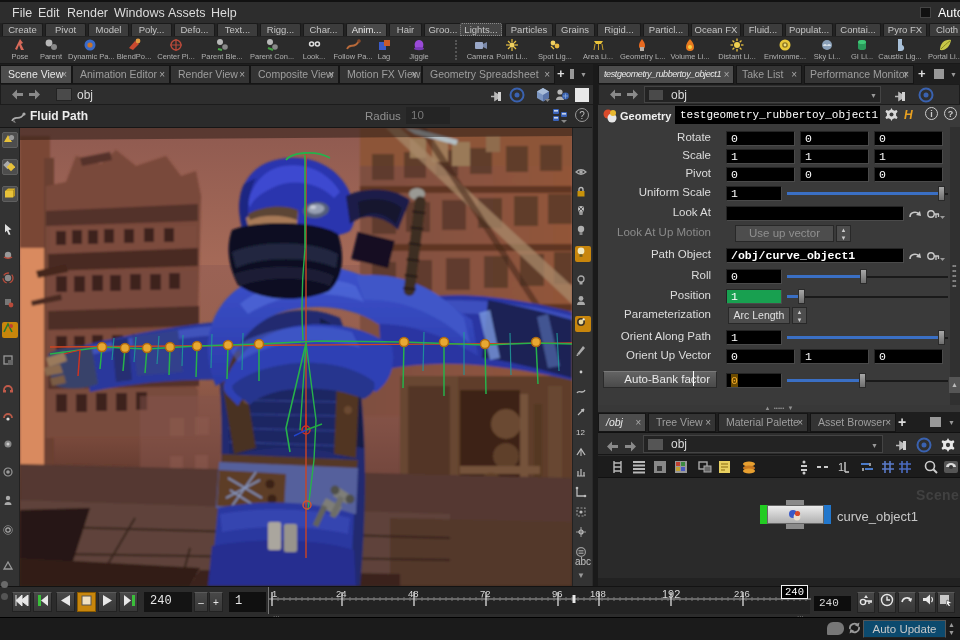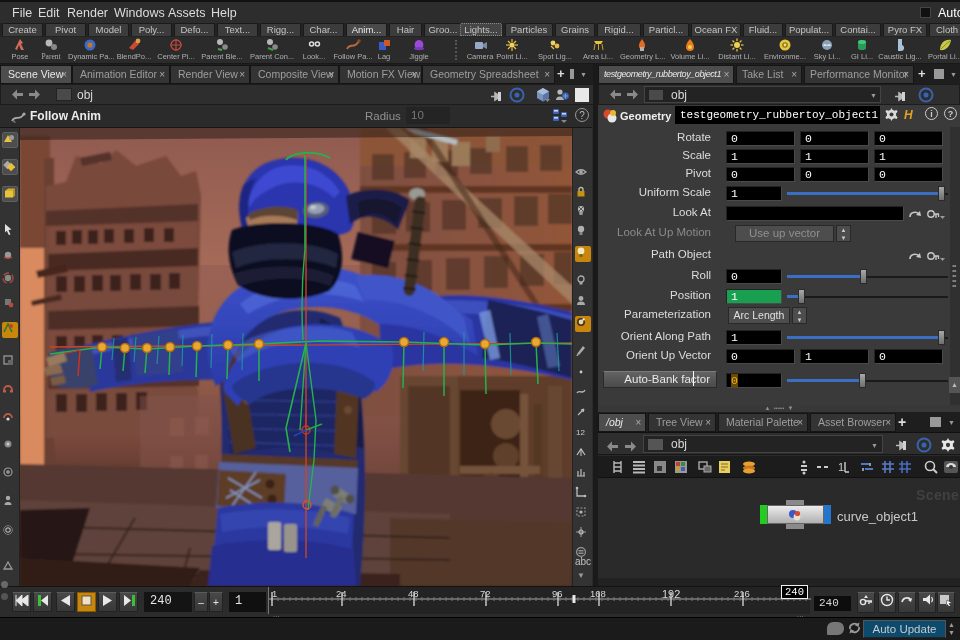--- a/index.html
+++ b/index.html
@@ -96,21 +96,21 @@
       <div class="stab" style="left: 929px; width: 36px;">Cloth</div>
     </div>
 
 <div id="shelftools" class="abs">
       <div class="tool" style="left: -2px;">
         <span class="ic"><svg width="15" height="14" viewBox="0 0 15 14">
             <path d="M7,1 L10,5 L8,6 L11,12 L8,12 L6,7 L4,12 L2,11 L5,5 Z" fill="#d86a5a"></path>
           </svg></span>
         <span class="lb">Pose</span>
       </div>
-      <div class="tool" style="left: 29px; font-family: Liberation Serif, serif;">
+      <div class="tool" style="left: 29px;">
         <span class="ic"><svg width="15" height="14" viewBox="0 0 15 14">
             <circle cx="5" cy="5" r="3.4" fill="#b8b8b8"></circle>
             <circle cx="10" cy="9" r="3" fill="#888"></circle>
           </svg></span>
         <span class="lb">Parent</span>
       </div>
       <div class="tool" style="left: 68px;">
         <span class="ic"><svg width="15" height="14" viewBox="0 0 15 14">
             <circle cx="7" cy="7" r="5.5" fill="#3a6ac8"></circle>
             <circle cx="7" cy="7" r="2.6" fill="#c8742a"></circle>
@@ -354,21 +354,21 @@
           <circle cx="8" cy="8" r="2.5" fill="#3a62b0"></circle>
         </svg></div>
 </div>
 
 <div id="fpbar" class="abs">
   <div class="abs" style="left:10px; top:5px;"><svg width="16" height="14" viewBox="0 0 16 14">
           <path d="M2,11 C5,4 9,12 14,4" fill="none" stroke="#aaa" stroke-width="1.6"></path>
           <circle cx="14" cy="4" r="1.6" fill="#aaa"></circle>
           <path d="M3,12 l3,1 -2,-3 Z" fill="#888"></path>
         </svg></div>
-  <div class="abs" style="left:30px; top:4px; color:#ececec; font-size:12px; font-weight:bold;">Follow Anim</div>
+  <div class="abs" style="left:30px; top:4px; color:#ececec; font-size:12px; font-weight:bold;">Fluid Path</div>
   <div class="abs" style="left:365px; top:5px; color:#909090; font-size:11.5px;">Radius</div>
   <div class="abs" style="left:406px; top:2px; width:44px; height:17px; background:#242424; color:#787878; font-size:11.5px; line-height:16px; padding-left:5px;">10</div>
   <div class="abs" style="left:552px; top:3px;"><svg width="17" height="16" viewBox="0 0 17 16">
           <g fill="#3a62b8">
             <rect x="1" y="1" width="6" height="5" rx="1"></rect>
             <rect x="1" y="8" width="6" height="5" rx="1"></rect>
             <rect x="9" y="4" width="6" height="5" rx="1"></rect>
           </g>
           <g fill="#c8d4e8">
             <rect x="2" y="2" width="4" height="1.6"></rect>
@@ -895,20 +895,21 @@
         </svg></div>
       <div style="position: absolute; left: 328px; top: 102px;"><svg width="20" height="13" viewBox="0 0 20 13">
           <circle cx="5" cy="6" r="3.2" fill="none" stroke="#c8c8c8" stroke-width="1.4"></circle>
           <path d="M8,6 h5 M10,6 v4 M12.5,6 v3" stroke="#c8c8c8" stroke-width="1.3"></path>
           <path d="M14,8 l5,0 -2.5,3 Z" fill="#999"></path>
         </svg></div>
       <div class="plabel" style="top: 121px; color: rgb(138, 138, 138);">Look At Up Motion</div>
       <div class="ddown" style="left: 137px; top: 120px; width: 99px; color: rgb(144, 144, 144);">Use up vector</div>
       <div class="spin" style="left: 238px; top: 120px;">▲<br>▼</div>
       <div class="plabel" style="top: 142.5px;">Path Object</div>
+      <div class="pfield" style="left: 128px; top: 142.5px; width: 178px; font-weight: bold;">/obj/curve_object1</div>
       <div style="position: absolute; left: 310px; top: 143.5px;"><svg width="14" height="13" viewBox="0 0 14 13">
           <path d="M2,9 C2,4 8,3 11,6" fill="none" stroke="#c8c8c8" stroke-width="1.6"></path>
           <path d="M12,3 l1,5 -5,-1 Z" fill="#c8c8c8"></path>
         </svg></div>
       <div style="position: absolute; left: 328px; top: 143.5px;"><svg width="20" height="13" viewBox="0 0 20 13">
           <circle cx="5" cy="6" r="3.2" fill="none" stroke="#c8c8c8" stroke-width="1.4"></circle>
           <path d="M8,6 h5 M10,6 v4 M12.5,6 v3" stroke="#c8c8c8" stroke-width="1.3"></path>
           <path d="M14,8 l5,0 -2.5,3 Z" fill="#999"></path>
         </svg></div>
       <div class="plabel" style="top: 163.5px;">Roll</div>

